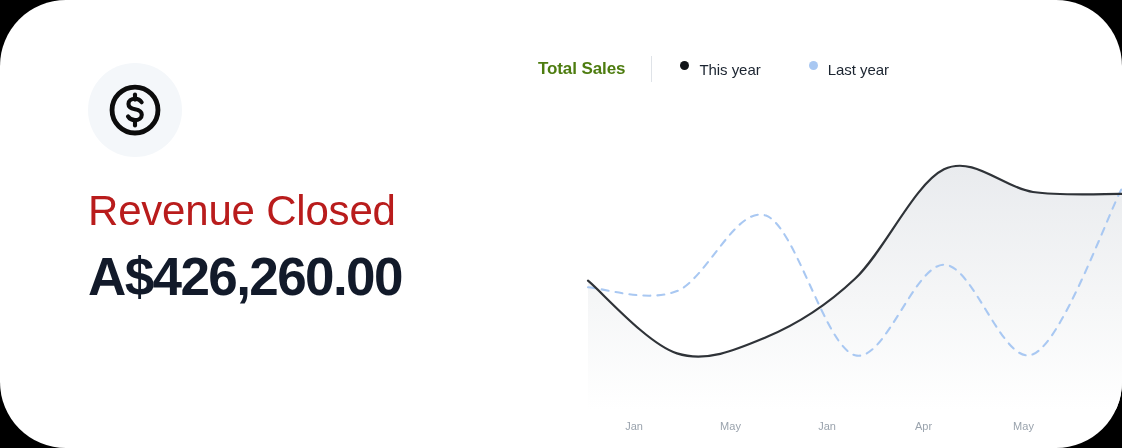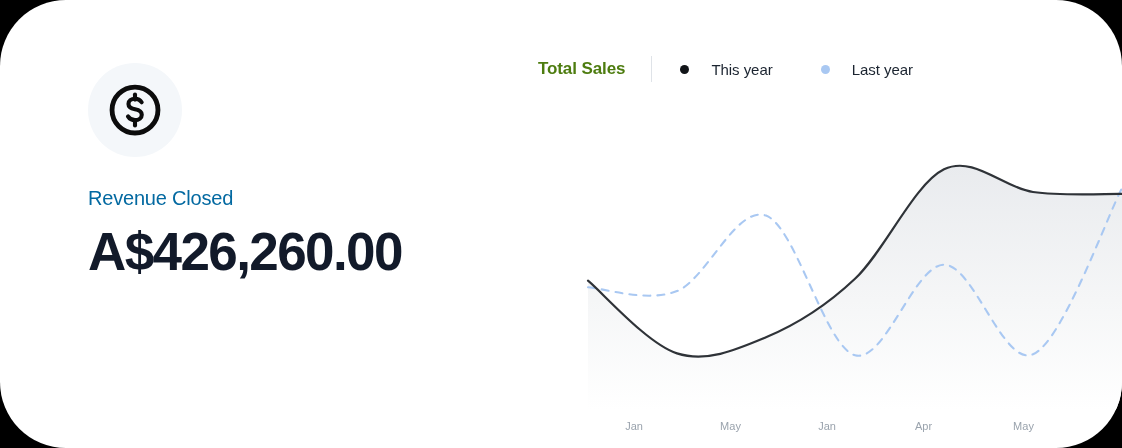--- a/index.html
+++ b/index.html
@@ -36,24 +36,24 @@
     height: 94px;
     border-radius: 50%;
     background: #f4f7fa;
     display: flex;
     align-items: center;
     justify-content: center;
   }
   .kpi-icon-wrap svg { display: block; }
   .kpi-label {
     margin-top: 30px;
-    font-size: 20px;
+    font-size: 42px;
     font-weight: 400;
     letter-spacing: -0.2px;
-    color: #0369a1;
+    color: #b91c1c;
     line-height: 1.15;
     white-space: nowrap;
   }
   .kpi-value {
     margin-top: 12px;
     font-size: 53px;
     font-weight: 700;
     letter-spacing: -1.6px;
     color: #121a2a;
     line-height: 1.12;
@@ -86,24 +86,22 @@
     background: #dfe3e8;
     margin: 0 28px 0 26px;
     flex: none;
   }
   .legend {
     display: flex;
     align-items: center;
   }
   .legend-item {
     display: flex;
-    align-items: center;
     margin-right: 48px;
     white-space: nowrap;
-    gap: 12px;
   }
   .legend-item:last-child { margin-right: 0; }
   .legend-dot {
     width: 9px;
     height: 9px;
     border-radius: 50%;
     margin-right: 10px;
     flex: none;
   }
   .legend-dot.this-year { background: #111418; }

